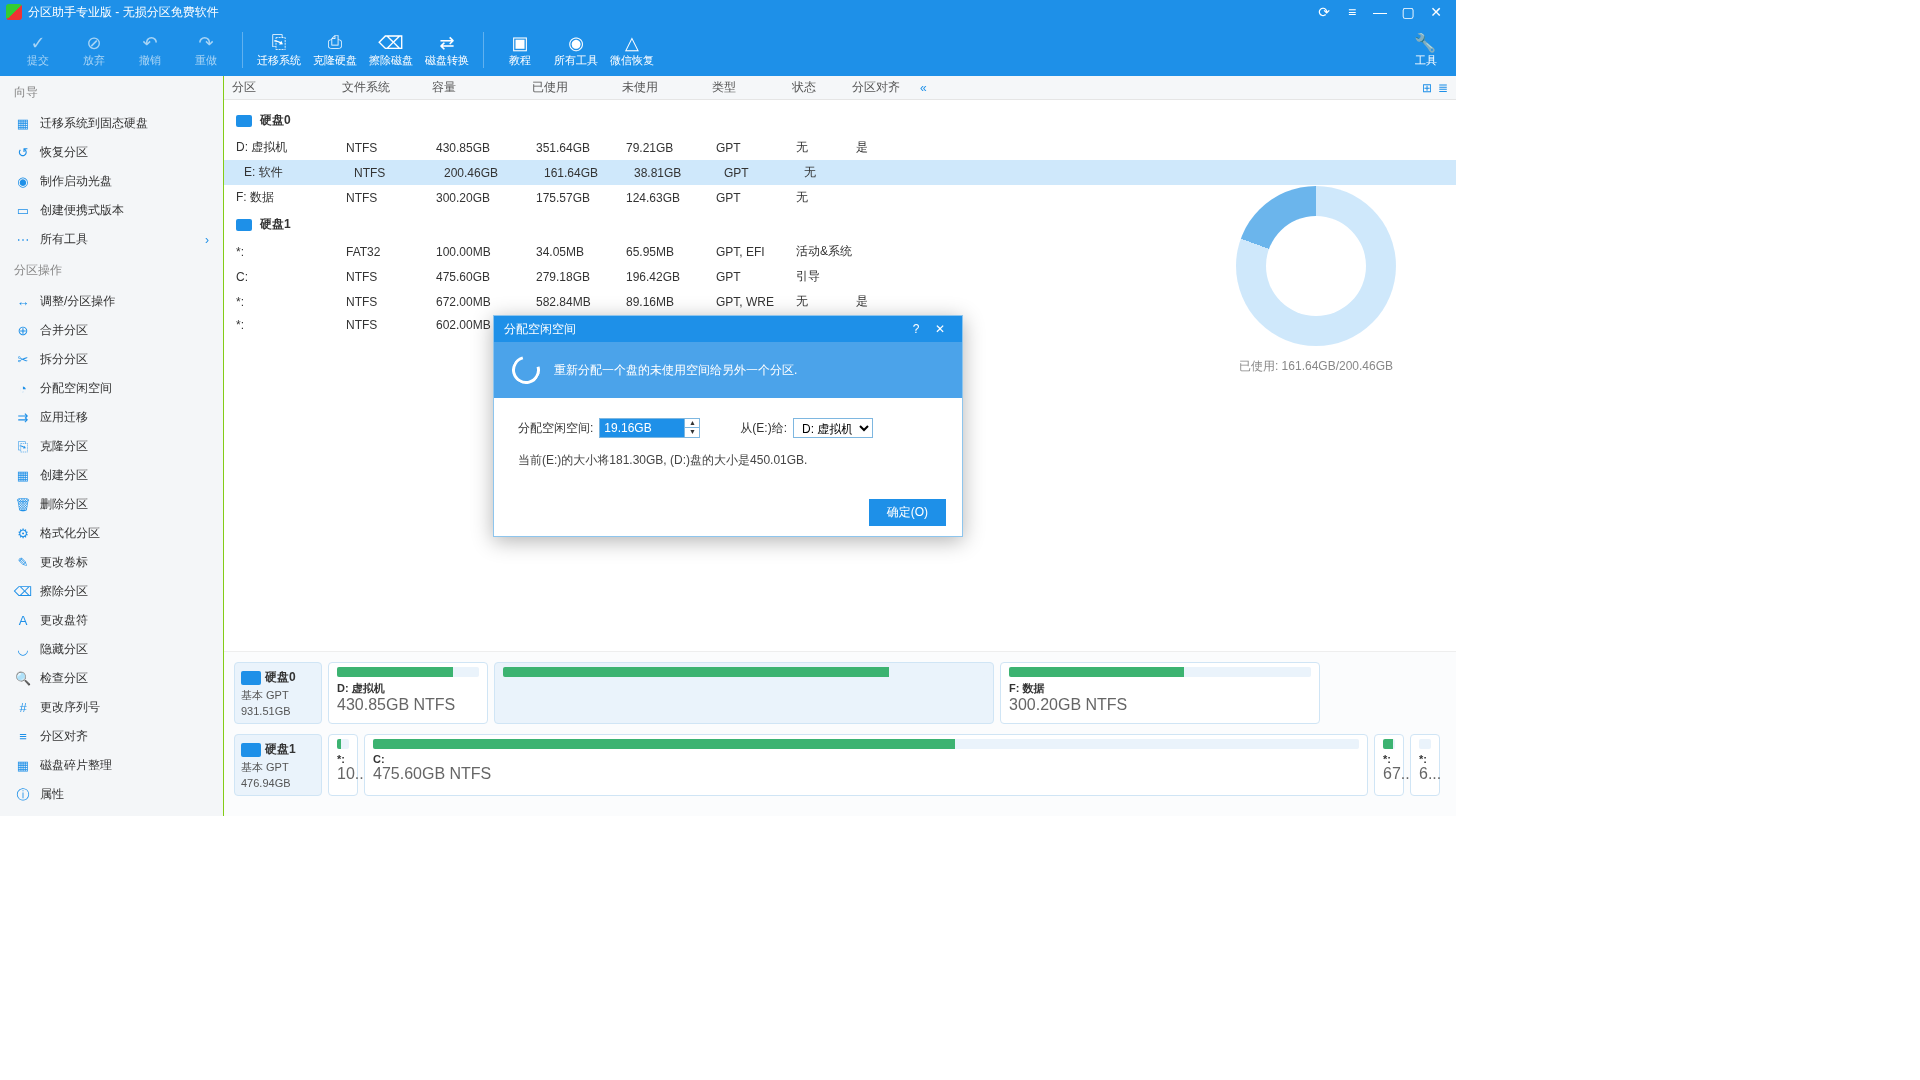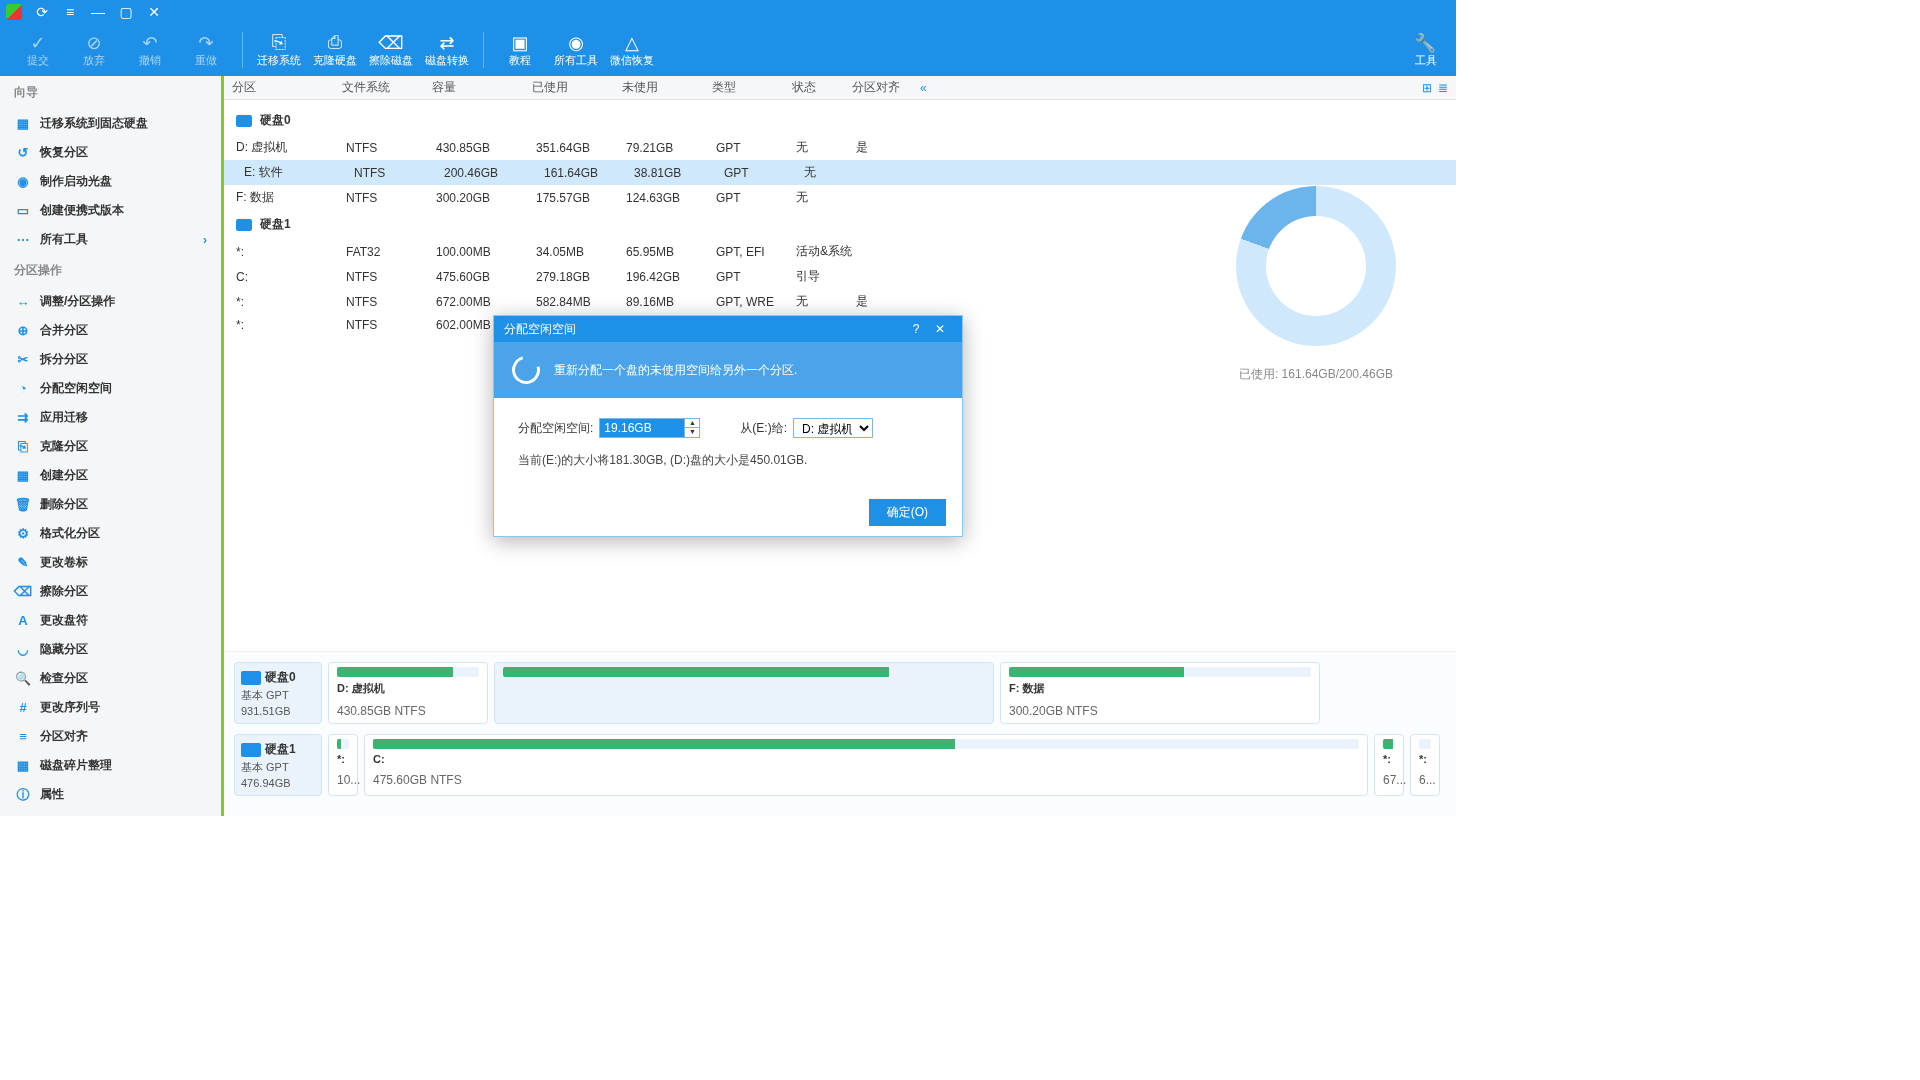--- a/index.html
+++ b/index.html
@@ -17,21 +17,21 @@
 .tbtn .ic { font-size: 18px; height: 20px; display: flex; align-items: center; }
 .tbtn.disabled { color: #a8d4f5; }
 .tsep { width: 1px; height: 36px; background: rgba(255,255,255,0.3); margin: 0 8px; }
 .toolbar .spacer { flex: 1; }
 .tbtn.right { width: 40px; }
 
 
 .main { display: flex; height: calc(816px - 76px); }
 
 
-.sidebar { width: 240px; background: #f4f6f8; border-right: 3px solid #84cc16; overflow-y: auto; font-weight: bold; }
+.sidebar { width: 240px; background: #f4f6f8; border-right: 1px solid #84cc16; overflow-y: auto; }
 .side-group-title { padding: 8px 14px; color: #888; font-size: 12px; }
 .side-item { display: flex; align-items: center; padding: 6px 14px; cursor: pointer; color: #333; }
 .side-item .sic { width: 18px; height: 16px; margin-right: 8px; display: flex; align-items: center; justify-content: center; color: #1e90e8; font-size: 13px; }
 .side-item.arrow::after { content: "›"; margin-left: auto; color: #1e90e8; }
 
 
 .content { flex: 1; display: flex; flex-direction: column; background: #fff; }
 
 
 .thdr { height: 24px; background: #f5f7f9; border-bottom: 1px solid #e5e5e5; display: flex; align-items: center; padding: 0 8px; font-size: 12px; color: #555; }
@@ -51,34 +51,34 @@
 .disk-hdr { display: flex; align-items: center; padding: 6px 12px; font-weight: bold; }
 .disk-hdr .dic { width: 16px; height: 12px; background: #1e90e8; margin-right: 8px; border-radius: 2px; }
 .prow { display: flex; align-items: center; padding: 4px 12px; font-size: 12px; cursor: pointer; }
 .prow > div { text-align: left; }
 .prow.selected { background: #cfe8fb; padding-left: 20px; }
 
 
 .donut-wrap { position: absolute; right: 30px; top: 110px; width: 220px; text-align: center; }
 .donut { width: 160px; height: 160px; border-radius: 50%; margin: 0 auto; background: conic-gradient(#cfe8fb 0 290deg, #6bb5ec 290deg 360deg); display: flex; align-items: center; justify-content: center; }
 .donut .hole { width: 100px; height: 100px; background: #fff; border-radius: 50%; }
-.donut-label { margin-top: 20px; color: #888; font-size: 12px; }
+.donut-label { margin-top: 12px; color: #888; font-size: 12px; }
 
 
 .diskcards { padding: 10px; background: #fbfcfd; border-top: 1px solid #eee; }
 .diskcard { display: flex; align-items: stretch; margin-bottom: 10px; }
 .dcinfo { width: 88px; background: #eaf3fb; border: 1px solid #d0e5f5; border-radius: 4px; padding: 6px; margin-right: 6px; }
 .dcinfo .dcic { width: 20px; height: 14px; background: #1e90e8; border-radius: 2px; display: inline-block; vertical-align: middle; }
 .dcinfo .dcn { font-weight: bold; display: inline-block; margin-left: 4px; }
 .dcinfo .dcl { font-size: 11px; color: #555; margin-top: 2px; }
 .partblock { border: 1px solid #d0e5f5; border-radius: 4px; padding: 4px 8px; margin-right: 6px; background: #fff; min-width: 30px; position: relative; }
 .partblock .bar { height: 10px; background: #eaf3fb; border-radius: 2px; margin-bottom: 4px; position: relative; overflow: hidden; }
 .partblock .bar .fill { height: 100%; background: #3cb371; }
 .partblock .pn { font-weight: bold; font-size: 11px; }
-.partblock .ps { font-size: 12px; color: #666; margin-top: 8px; }
+.partblock .ps { font-size: 16px; color: #666; }
 .partblock.selected { background: #eaf3fb; }
 
 
 .overlay { position: absolute; left: 0; top: 0; width: 100%; height: 100%; pointer-events: none; }
 .modal { position: absolute; left: 493px; top: 315px; width: 470px; background: #fff; box-shadow: 0 4px 20px rgba(0,0,0,0.3); border: 1px solid #8ec5ed; pointer-events: auto; }
 .modal-title { height: 26px; background: #1e90e8; color: #fff; display: flex; align-items: center; padding: 0 10px; font-size: 12px; }
 .modal-title .spacer { flex: 1; }
 .modal-title .mbtn { width: 24px; text-align: center; cursor: pointer; }
 .modal-banner { background: #4ba3ea; color: #fff; padding: 14px 18px; display: flex; align-items: center; }
 .modal-banner .bic { width: 28px; height: 28px; border: 3px solid #fff; border-radius: 50%; margin-right: 14px; border-top-color: transparent; transform: rotate(30deg); }
@@ -93,20 +93,21 @@
 .spin div:last-child { border-bottom: none; }
 .modal-foot { padding: 10px 16px; text-align: right; }
 .okbtn { background: #1e90e8; color: #fff; border: none; padding: 5px 18px; font-size: 12px; cursor: pointer; }
 
 </style>
 </head>
 <body>
 
 <div class="titlebar">
   <div class="logo"></div>
+  <div class="title">分区助手专业版 - 无损分区免费软件</div>
   <div class="wbtn">⟳</div>
   <div class="wbtn">≡</div>
   <div class="wbtn">—</div>
   <div class="wbtn">▢</div>
   <div class="wbtn">✕</div>
 </div>
 
 <div class="toolbar">
   <div class="tbtn disabled">
       <div class="ic">✓</div>

